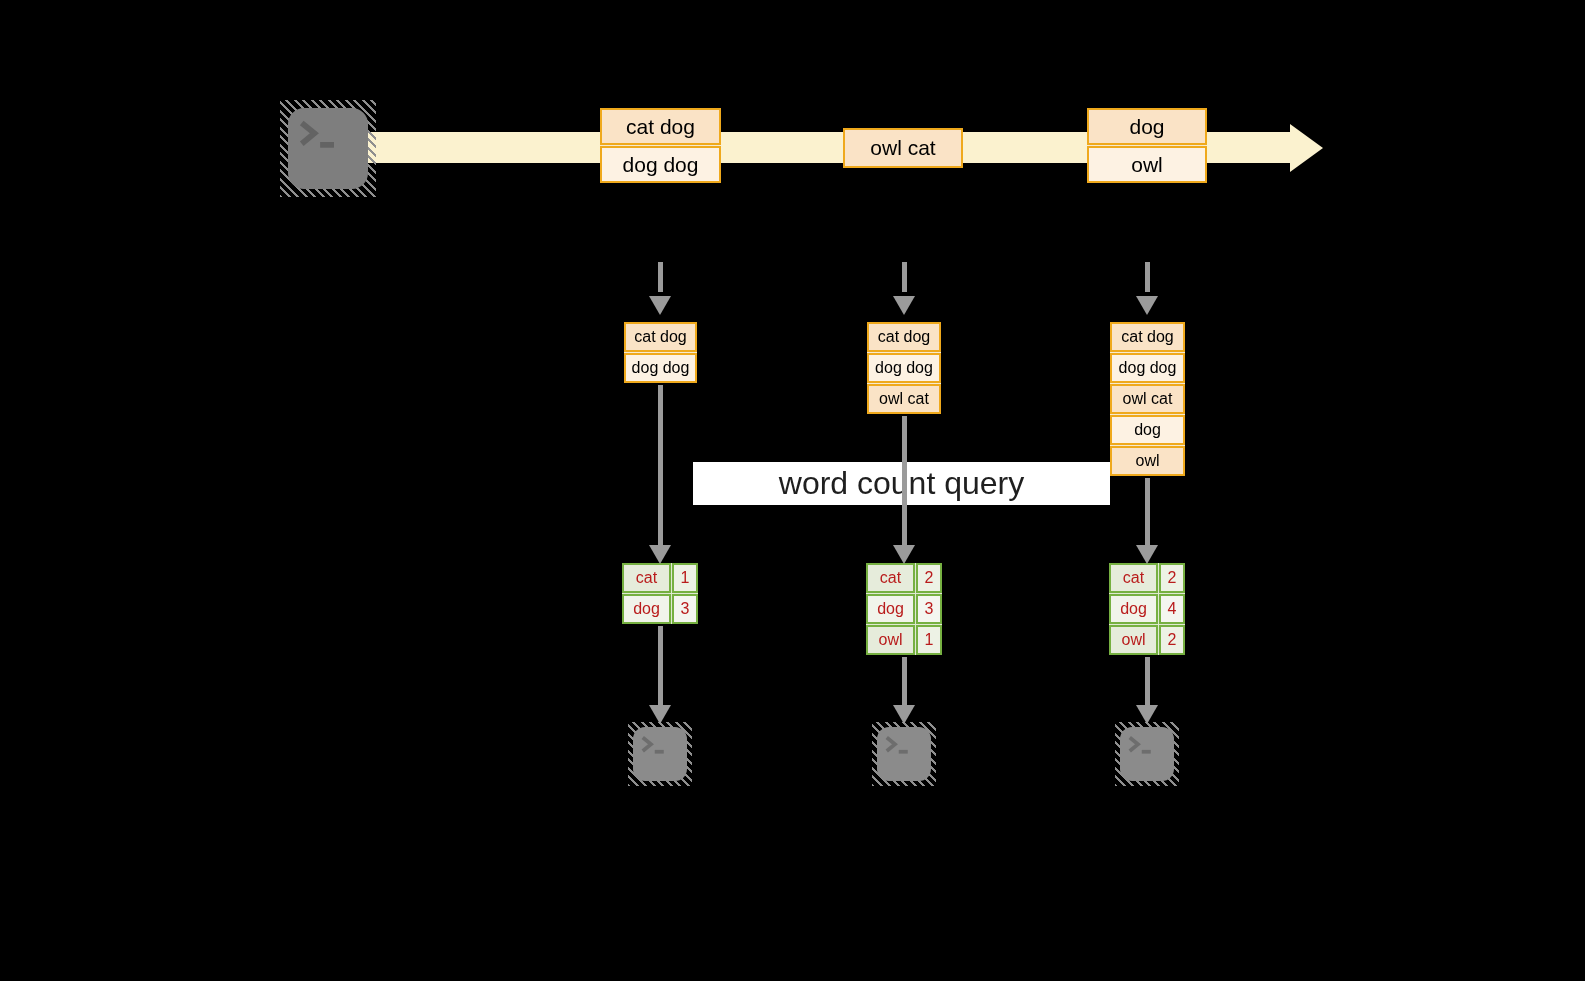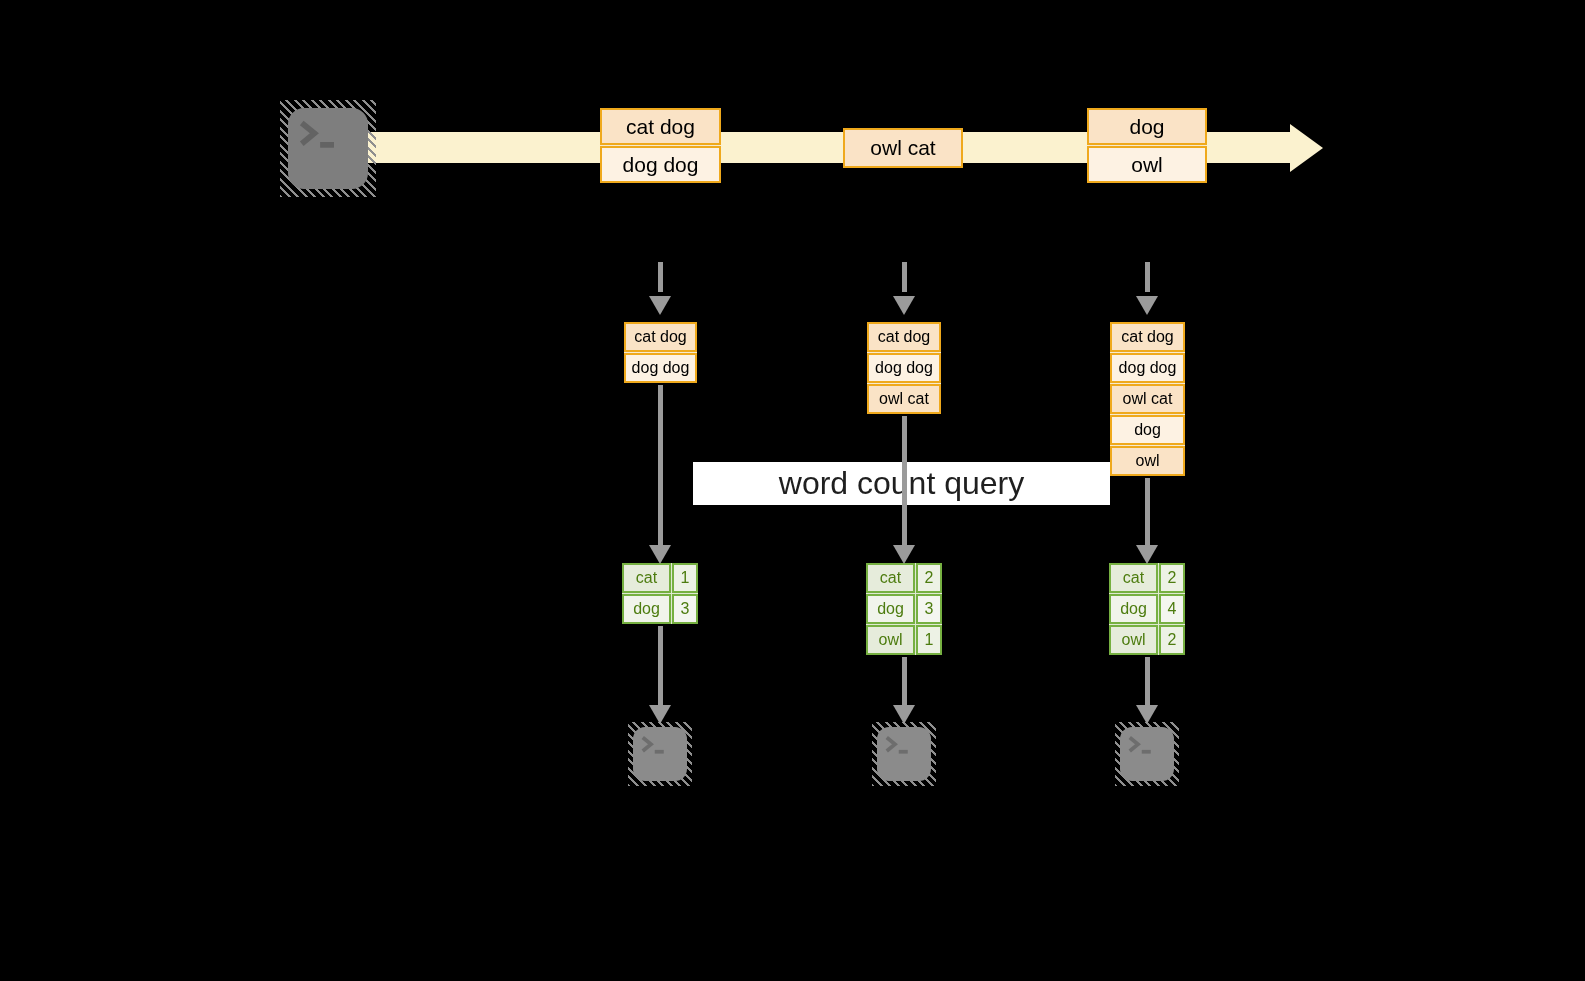--- a/index.html
+++ b/index.html
@@ -29,21 +29,21 @@
   .orow{box-sizing:border-box;width:100%;border:2.5px solid #efa91c;color:#000000;
         display:flex;align-items:center;justify-content:center;}
   .orow.dark{background:#fae3c6;}
   .orow.light{background:#fdf2e3;}
   .stream-row{height:37px;font-size:21px;}
   .state-row{height:30px;font-size:16px;}
   .single-row{height:40px;font-size:21px;}
 
   
   .gtable{position:absolute;display:grid;grid-template-columns:1fr 26px;gap:1px;background:#dfe9d2;z-index:2;}
-  .gcell{box-sizing:border-box;border:2px solid #76b041;height:30px;font-size:16px;color:#4d7c0f;
+  .gcell{box-sizing:border-box;border:2px solid #76b041;height:30px;font-size:16px;color:#b91c1c;
          display:flex;align-items:center;justify-content:center;}
   .gcell.dark{background:#e6ecdb;}
   .gcell.light{background:#f1f4eb;}
   .gcell.num.dark{background:#edf2e5;}
   .gcell.num.light{background:#f4f6f0;}
 
   
   .shaft{position:absolute;width:5px;background:#9b9b9b;z-index:3;}
   .head{position:absolute;width:0;height:0;z-index:3;
         border-left:11px solid transparent;border-right:11px solid transparent;

